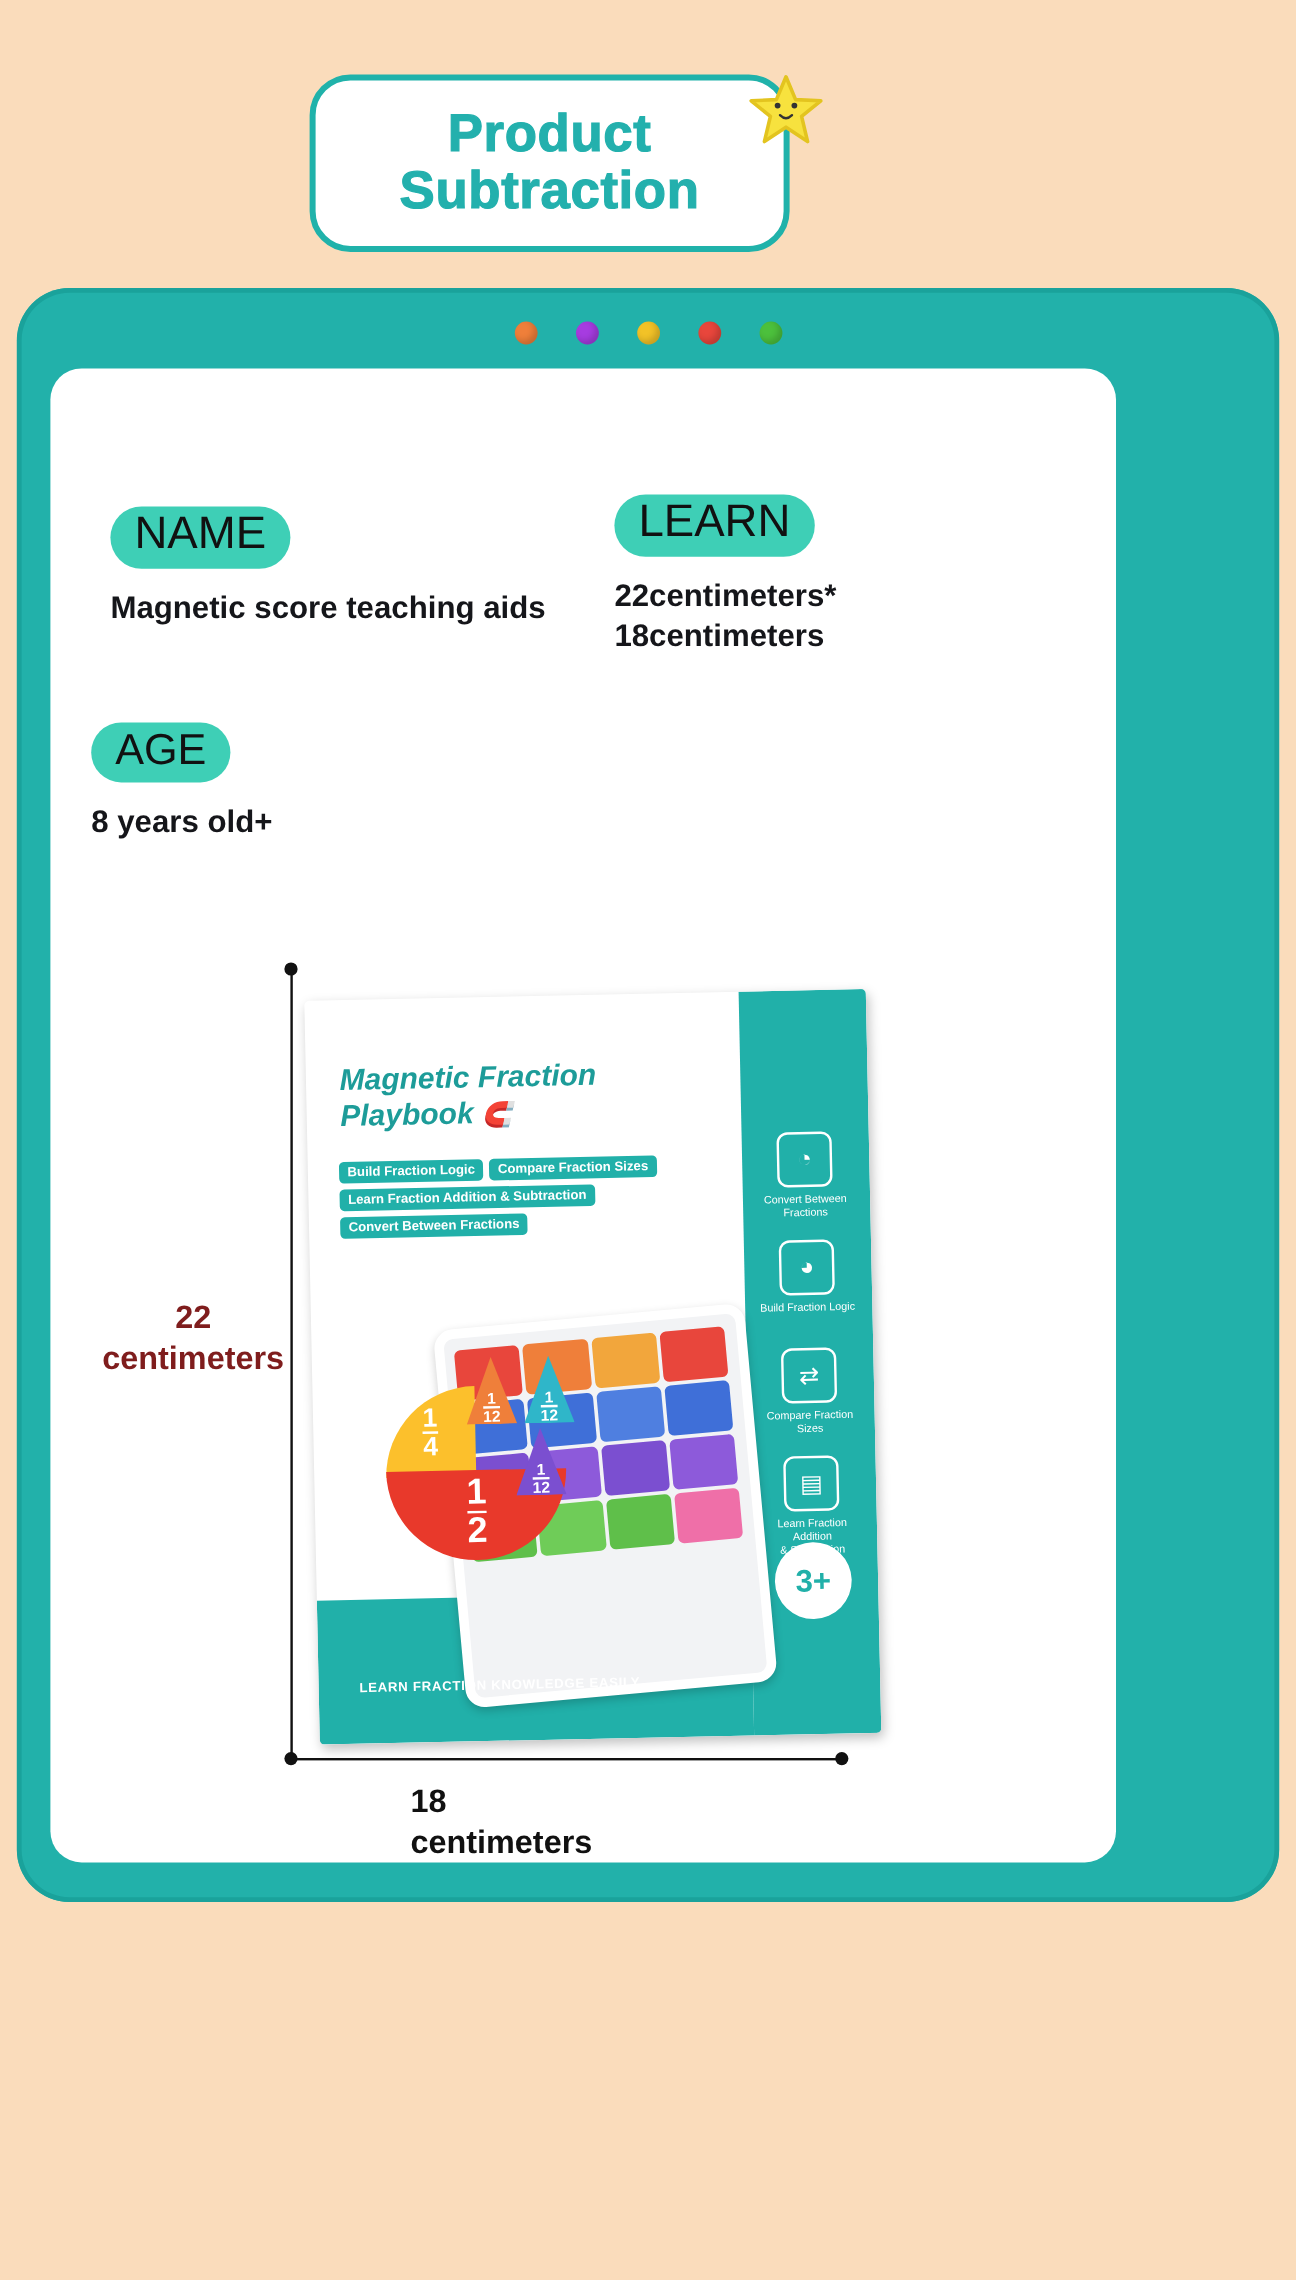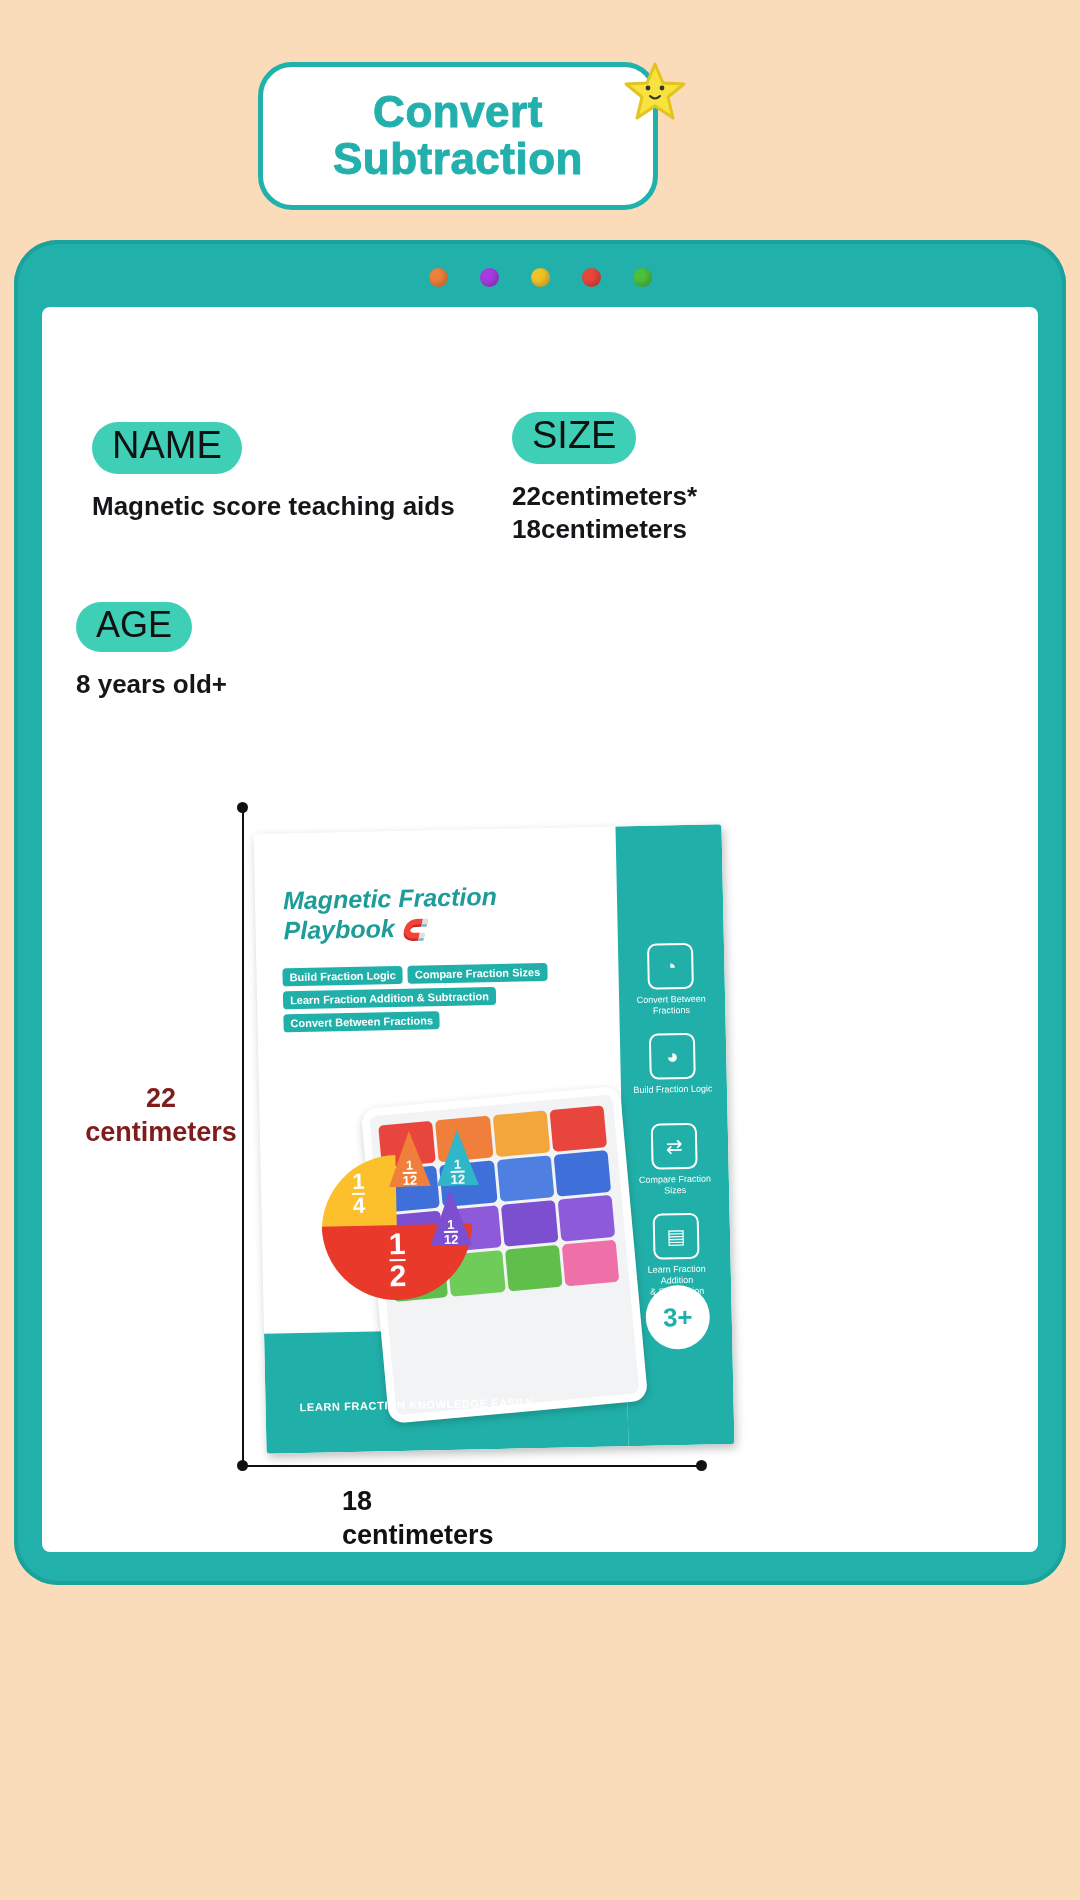--- a/index.html
+++ b/index.html
@@ -71,24 +71,24 @@
     width: 19px;
     height: 19px;
     border-radius: 50%;
     box-shadow: inset -3px -3px 5px rgba(0,0,0,0.18);
   }
 
   .card-inner {
     position: absolute;
     left: 28px;
     top: 67px;
-    width: 996px;
+    width: 888px;
     height: 1245px;
     background: #ffffff;
-    border-radius: 8px;
+    border-radius: 26px;
   }
 
   
   .spec {
     position: absolute;
   }
   .chip {
     display: inline-block;
     background: #3ecfb6;
     color: #111111;
@@ -357,21 +357,21 @@
     color: #111111;
     line-height: 1.25;
     white-space: pre-line;
   }
 </style>
 </head>
 <body>
 
 <div class="title-banner">
   <div class="title-text">
-    <span>Convert</span><br>
+    <span>Product</span><br>
     <span>Subtraction</span>
   </div>
 </div>
 <div class="star">
   <svg viewBox="0 0 66 66" width="66" height="66">
     <polygon points="33,6 41,25 62,26 46,39 51,60 33,48 15,60 20,39 4,26 25,25" fill="#f7e23e" stroke="#e3c41f" stroke-width="3" stroke-linejoin="round"></polygon>
     <circle cx="26" cy="30" r="2.4" fill="#333"></circle>
     <circle cx="40" cy="30" r="2.4" fill="#333"></circle>
     <path d="M28 38 q5 5 10 0" stroke="#333" stroke-width="2" fill="none" stroke-linecap="round"></path>
   </svg>
@@ -388,21 +388,21 @@
   </div>
 
   <div class="card-inner">
 
     <div class="spec spec-name">
       <div class="chip">NAME</div>
       <div class="spec-value">Magnetic score teaching aids</div>
     </div>
 
     <div class="spec spec-size">
-      <div class="chip">SIZE</div>
+      <div class="chip">LEARN</div>
       <div class="spec-value">22centimeters*
 18centimeters</div>
     </div>
 
     <div class="spec spec-age">
       <div class="chip small">AGE</div>
       <div class="spec-value">8 years old+</div>
     </div>
 
 

